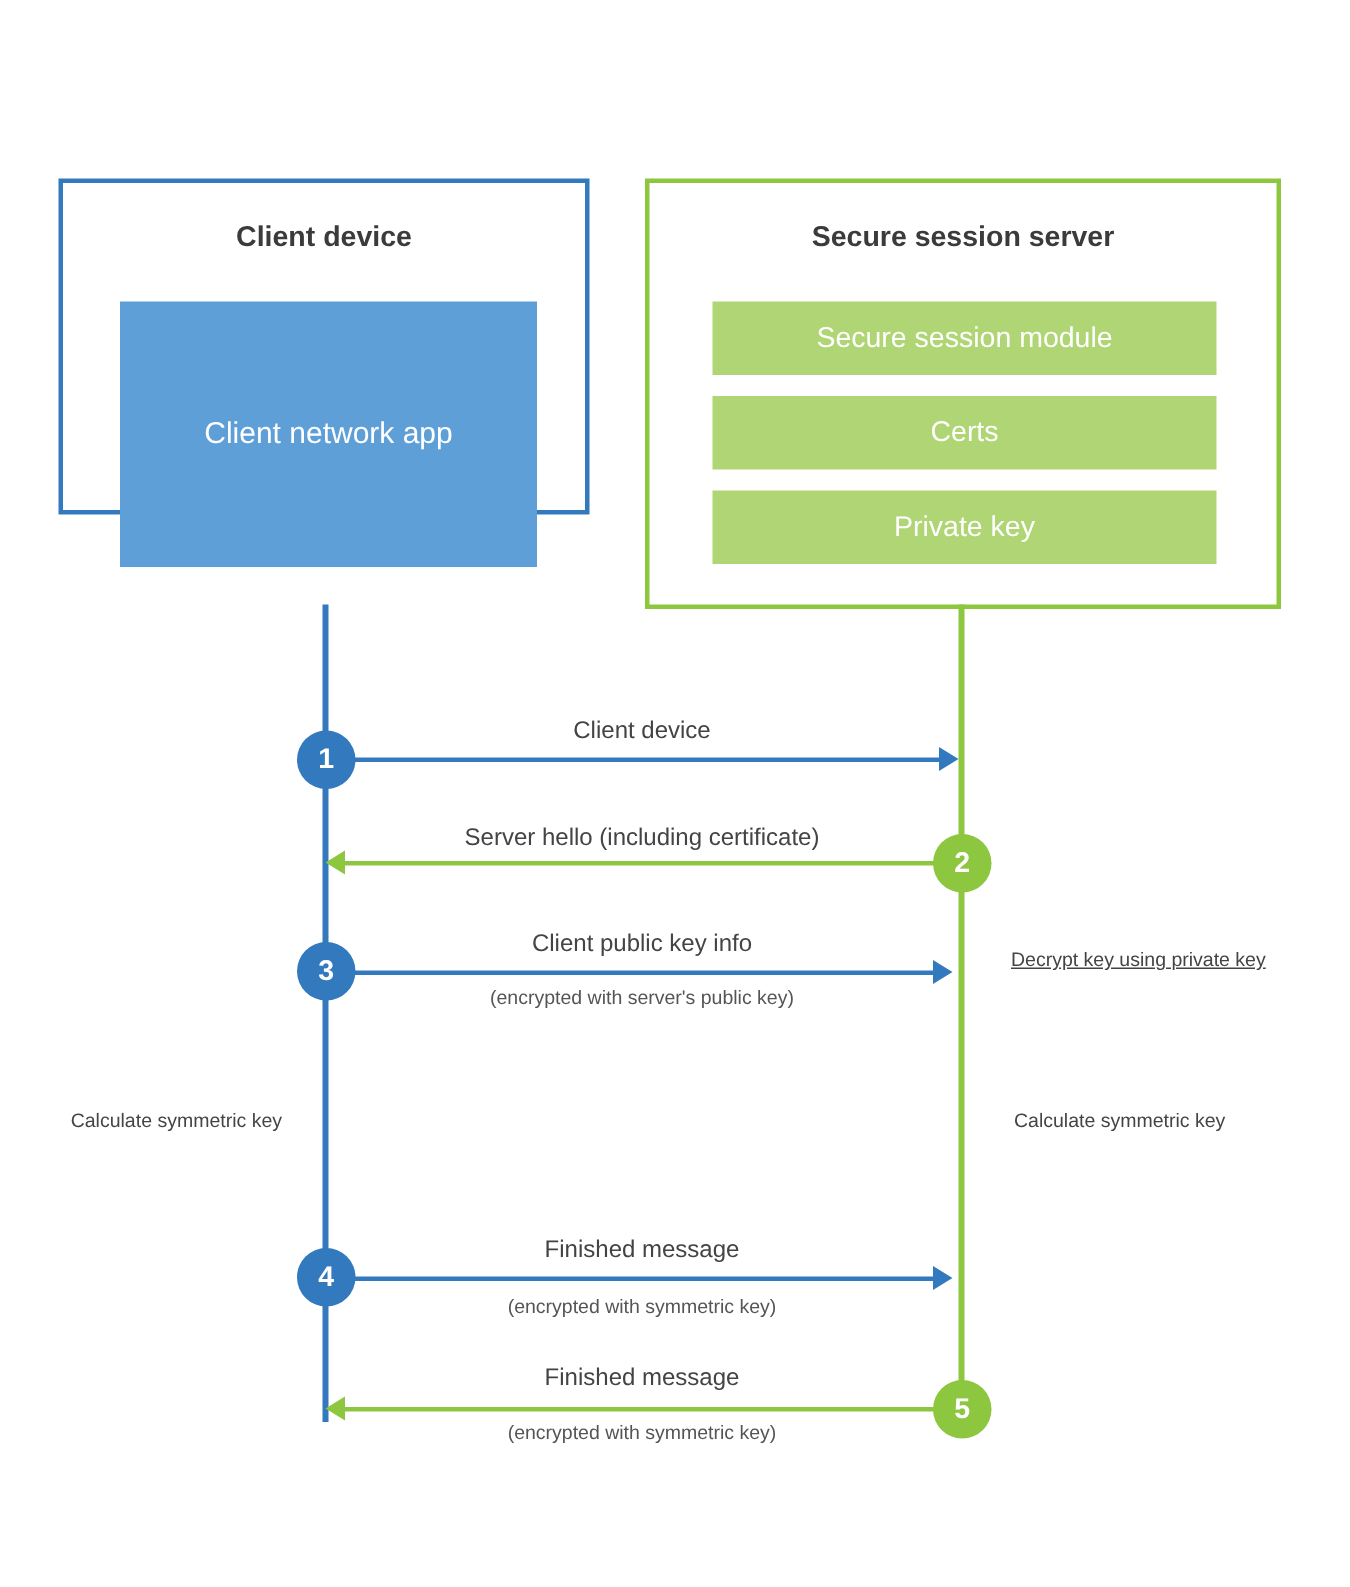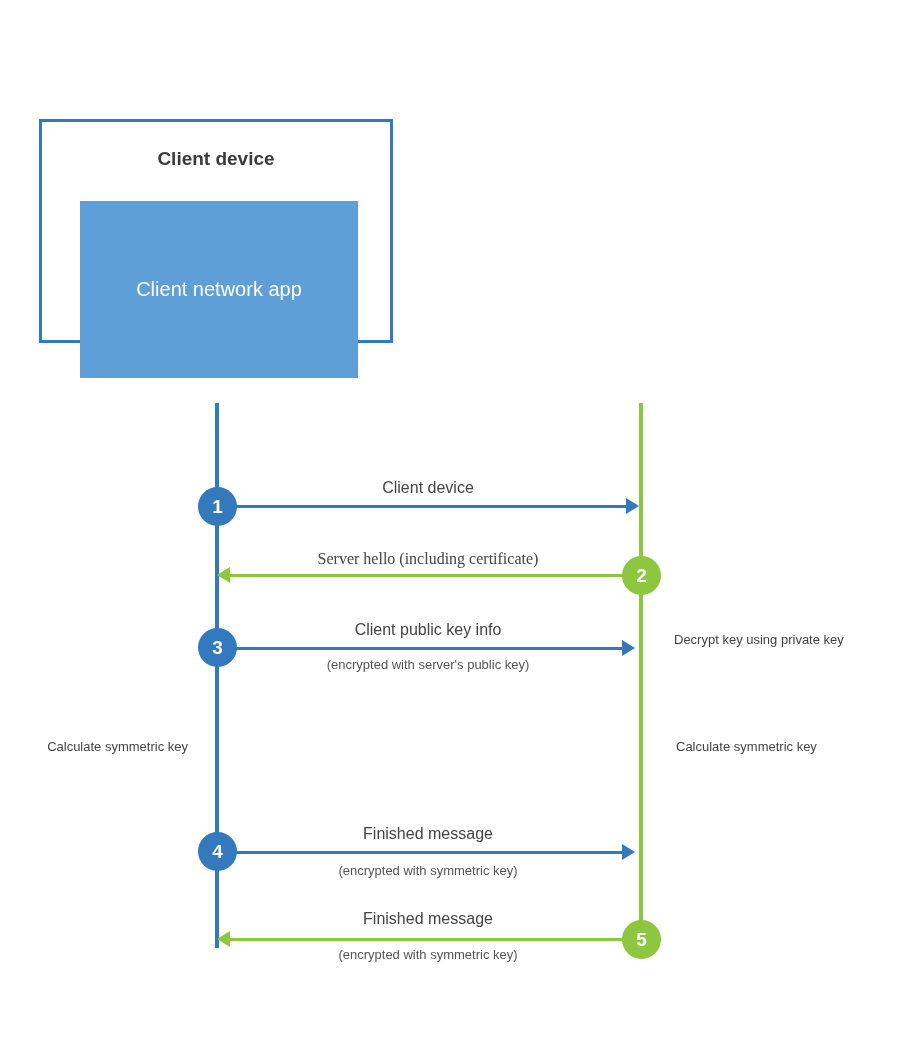--- a/index.html
+++ b/index.html
@@ -179,41 +179,47 @@
 <body>
 
 <div id="page">
 
 
   <div class="entity-box client">
     <div class="entity-title">Client device</div>
     <div class="client-app">Client network app</div>
   </div>
 
+  <div class="entity-box server">
+    <div class="entity-title">Secure session server</div>
+    <div class="server-bar b0">Secure session module</div>
+    <div class="server-bar b1">Certs</div>
+    <div class="server-bar b2">Private key</div>
+  </div>
 
   <div class="lifeline client-line"></div>
   <div class="lifeline server-line"></div>
 
   <div class="msg-label" style="left:217px; top:479px; width:422px;">Client device</div>
   <div class="msg-line blue" style="left:217px; top:505px; width:413px;"></div>
   <div class="arrow-head right blue" style="left:626px; top:498px;"></div>
   <div class="step-circle blue" style="left:198px; top:487px;">1</div>
 
-  <div class="msg-label" style="left:217px; top:550px; width:422px;font-family:Liberation Serif, serif;">Server hello (including certificate)</div>
+  <div class="msg-label" style="left:217px; top:550px; width:422px;">Server hello (including certificate)</div>
   <div class="msg-line green" style="left:227px; top:574px; width:405px;"></div>
   <div class="arrow-head left green" style="left:217px; top:567px;"></div>
   <div class="step-circle green" style="left:622px; top:556px;">2</div>
 
   <div class="msg-label" style="left:217px; top:621px; width:422px;">Client public key info</div>
   <div class="msg-line blue" style="left:217px; top:647px; width:408px;"></div>
   <div class="arrow-head right blue" style="left:622px; top:640px;"></div>
   <div class="msg-sublabel" style="left:217px; top:657px; width:422px;">(encrypted with server's public key)</div>
   <div class="step-circle blue" style="left:198px; top:628px;">3</div>
 
-  <div class="annotation left-align" style="left:674px; top:631px; width:185px;">Decrypt key using private key</div>
+  <div class="annotation left-align" style="left:674px; top:631px; width:185px;text-decoration:underline;">Decrypt key using private key</div>
 
   <div class="annotation right-align" style="left:20px; top:738px; width:168px;">Calculate symmetric key</div>
   <div class="annotation left-align" style="left:676px; top:738px; width:168px;">Calculate symmetric key</div>
 
   <div class="msg-label" style="left:217px; top:825px; width:422px;">Finished message</div>
   <div class="msg-line blue" style="left:217px; top:851px; width:408px;"></div>
   <div class="arrow-head right blue" style="left:622px; top:844px;"></div>
   <div class="msg-sublabel" style="left:217px; top:863px; width:422px;">(encrypted with symmetric key)</div>
   <div class="step-circle blue" style="left:198px; top:832px;">4</div>
 

